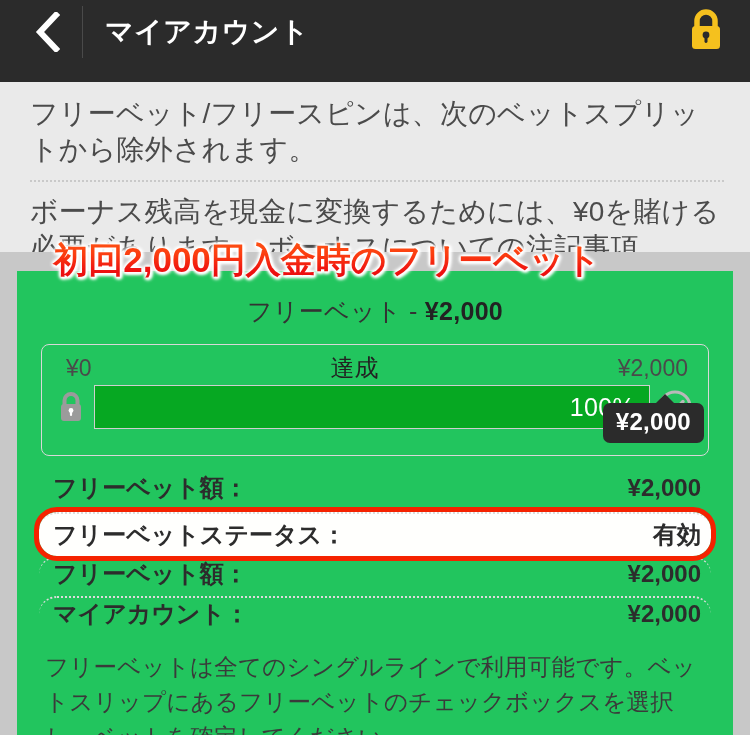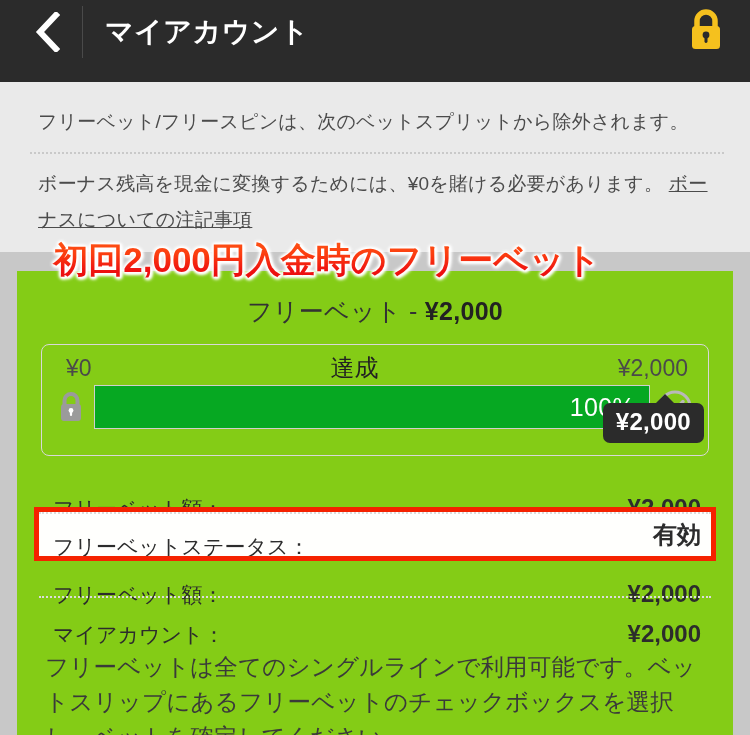--- a/index.html
+++ b/index.html
@@ -52,23 +52,23 @@
     cursor: pointer;
   }
 
   
   .intro {
     background: #eaeaea;
     padding: 14px 26px 0 30px;
     box-sizing: border-box;
   }
   .intro p {
-    margin: 8px;
+    margin: 0;
     color: #4b4b4b;
-    font-size: 19px;
+    font-size: 28px;
     line-height: 36px;
     letter-spacing: 0.2px;
   }
   .dotted-sep {
     height: 0;
     border-top: 2px dotted #c9c9c9;
     margin: 12px 0 12px 0;
   }
   .inline-link {
     color: #4b4b4b;
@@ -101,21 +101,21 @@
     text-shadow: none;
     filter: drop-shadow(0 0 1.6px #fff) drop-shadow(0 0 1.6px #fff)
             drop-shadow(0 0 1.6px #fff) drop-shadow(1px 1px 0 rgba(255,255,255,.9));
   }
 
   
   .card {
     position: absolute;
     left: 17px; top: 271px;
     width: 716px; height: 464px;
-    background: #84cc16;
+    background: #22c55e;
     box-sizing: border-box;
     z-index: 20;
   }
   .card-title {
     text-align: center;
     font-size: 25px;
     color: #333;
     padding: 24px 0 16px 0;
     letter-spacing: 0.3px;
   }
@@ -201,24 +201,24 @@
     position: relative;
   }
   .drow {
     display: flex;
     align-items: baseline;
     height: 40px;
     padding: 0 10px 0 14px;
     box-sizing: border-box;
     position: relative;
   }
-  .drow + .drow { border-top: 2px dotted #dcdcdc; }
+  .drow + .drow { border-top: 2px dotted #dcdcdc; border-radius: 18px; }
   .drow .d-label {
-    font-size: 21px; font-weight: normal; color: #2c2c2c;
-    flex: 0 0 auto; white-space: nowrap; margin-top: 23px;
+    font-size: 24px; font-weight: bold; color: #2c2c2c;
+    flex: 0 0 auto; white-space: nowrap;
   }
   .drow .d-spacer { flex: 1 1 auto; }
   .drow .d-value {
     font-size: 24px; font-weight: bold; color: #2c2c2c;
     flex: 0 0 auto; white-space: nowrap;
   }
   .drow.highlight {
     outline: 5px solid #f52200;
     z-index: 5;
     height: 44px;

